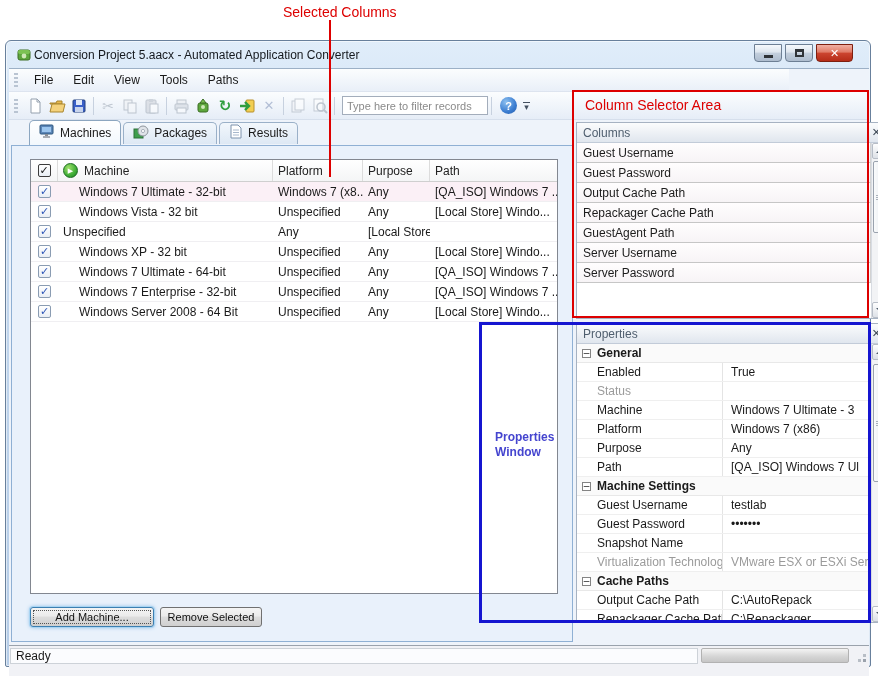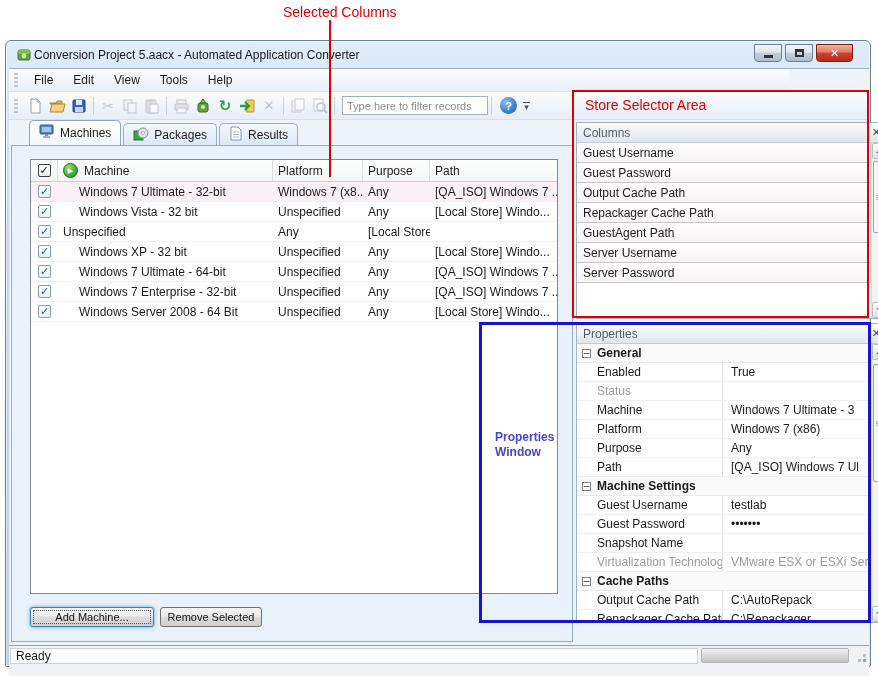--- a/index.html
+++ b/index.html
@@ -27,21 +27,21 @@
 .tbtn{width:22px;height:22px;display:flex;align-items:center;justify-content:center;border-radius:3px}
 .tsep{width:1px;height:18px;background:#c7d1df;margin:0 3px}
 .dis{opacity:.5}
 .filter{width:146px;height:19px;border:1px solid #a3adbb;font-size:11px;padding:0 4px;color:#333;font-family:"Liberation Sans",sans-serif;margin-left:4px}
 .filter::placeholder{color:#8a8a8a}
 .help{width:17px;height:17px;border-radius:50%;background:radial-gradient(circle at 35% 30%,#8cc0f0,#3a7cd0 60%,#2a5da8);color:#fff;font-weight:bold;font-size:11px;display:flex;align-items:center;justify-content:center;margin-left:5px}
 .ovf{display:flex;flex-direction:column;align-items:center;margin-left:6px;color:#445060;font-size:9px;line-height:4px}
 .ovf b{width:7px;height:1px;background:#445060;margin-bottom:2px}
 
 
-.tabstrip{position:absolute;left:5px;top:79px;width:562px;height:25px;display:flex;align-items:flex-end;padding-left:18px;gap:2px}
+.tabstrip{position:absolute;left:5px;top:79px;width:562px;height:25px;display:flex;align-items:center;padding-left:18px;gap:2px}
 .tab{display:flex;align-items:center;gap:5px;padding:0 9px;height:22px;border:1px solid #9ab0c8;border-bottom:none;border-radius:5px 5px 0 0;background:linear-gradient(#f2f7fc,#dde8f4)}
 .tab.active{height:25px;background:linear-gradient(#fff,#f2f8fd);border-color:#8ca6c0;position:relative;z-index:3}
 .tabpage{position:absolute;left:5px;top:104px;width:562px;height:497px;background:#e9f1fb;border:1px solid #8fb0d4}
 
 
 .mtable{position:absolute;left:18px;top:13px;width:528px;height:435px;background:#fff;border:1px solid #828790}
 .thead{display:grid;grid-template-columns:27px 215px 90px 67px 1fr;height:22px;align-items:center;background:linear-gradient(#fff,#f4f5f6);border-bottom:1px solid #cfcfcf;color:#222}
 .thead .hc{height:100%;display:flex;align-items:center;border-right:1px solid #dcdcdc;padding-left:5px;position:relative}
 .thead .hc:last-child{border-right:none}
 .trow{display:grid;grid-template-columns:27px 215px 90px 67px 1fr;height:20px;align-items:center;border-bottom:1px solid #f0eff2}
@@ -121,21 +121,21 @@
     </div>
 
     <div class="clientbg"></div>
 
     <div class="menubar">
       <div class="grip"></div>
       <span class="mitem">File</span>
       <span class="mitem">Edit</span>
       <span class="mitem">View</span>
       <span class="mitem">Tools</span>
-      <span class="mitem">Help</span>
+      <span class="mitem">Paths</span>
     </div>
 
     <div class="toolbar">
       <div class="grip"></div>
       <div class="tbtn">
           <svg width="16" height="16">
             <path d="M4 1h6l3 3v11H4z" fill="#fff" stroke="#94a0ae"></path>
             <path d="M10 1v3h3" fill="none" stroke="#94a0ae"></path>
           </svg>
         </div>
@@ -471,21 +471,21 @@
             <rect x="9" y="9" width="3" height="3" fill="#9aa2ac"></rect>
             <rect x="9" y="4" width="3" height="3" fill="#b8bec6"></rect>
             <rect x="4" y="9" width="3" height="3" fill="#b8bec6"></rect>
           </svg></span>
     </div>
   </div>
 
   <div class="ann redtxt" style="left:283px;top:4px">Selected Columns</div>
   <div class="ann redline" style="left:329px;top:20px;height:157px"></div>
   <div class="ann redbox" style="left:572px;top:90px;width:297px;height:228px">
-    <div class="redtxt" style="position:absolute;left:11px;top:5px">Store Selector Area</div>
+    <div class="redtxt" style="position:absolute;left:11px;top:5px">Column Selector Area</div>
   </div>
   <div class="ann bluebox" style="left:479px;top:322px;width:392px;height:301px"></div>
   <div class="ann bluetxt" style="left:495px;top:430px">
     <div>Properties</div>
     <div>Window</div>
   </div>
 
 </div>
 
 </body></html>

